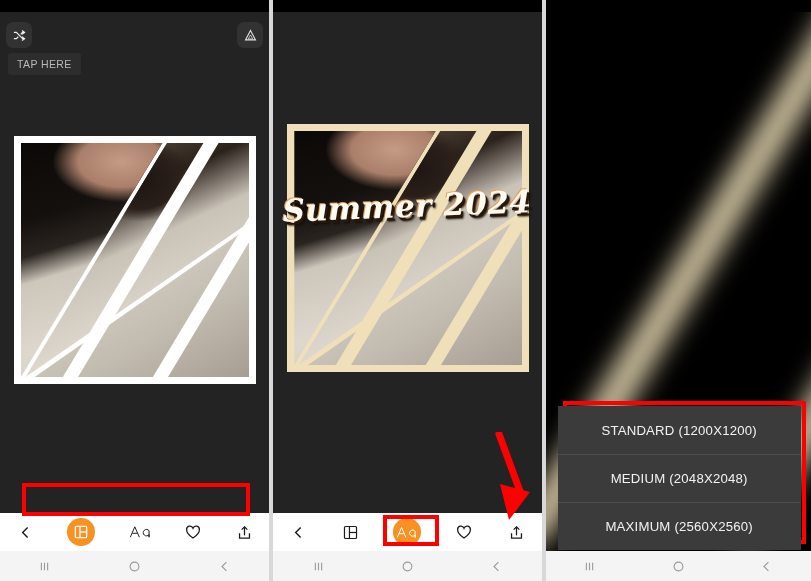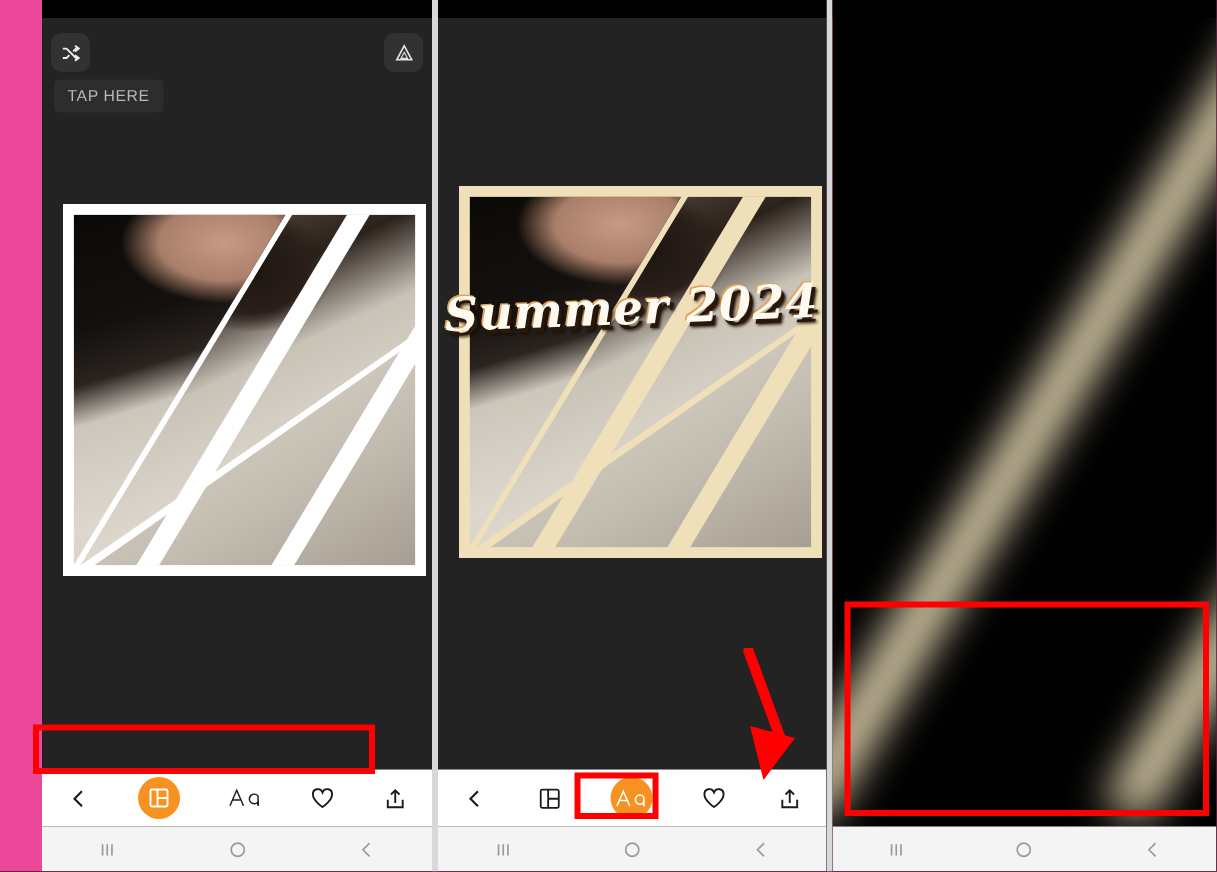--- a/index.html
+++ b/index.html
@@ -5,23 +5,22 @@
   * { box-sizing: border-box; margin: 0; padding: 0; }
   html, body {
     width: 811px; height: 581px;
     background: #000;
     font-family: "Liberation Sans", sans-serif;
     overflow: hidden;
   }
   .stage {
     position: relative;
     width: 811px; height: 581px;
-    background: #ec4899;
+    background: #84cc16;
     display: flex;
-    padding-left: 28px;
   }
 
   
   .panel {
     position: relative;
     height: 581px;
     overflow: hidden;
     background: #000;
   }
   .panel-1 { width: 270px; }
@@ -436,20 +435,25 @@
       <div class="p3-blur">
         <div class="cimg photoA" style="clip-path: polygon(0 0, 62% 0, 0 100%);"></div>
         <div class="cimg photoB" style="clip-path: polygon(64% 0, 100% 0, 100% 34%, 2% 100%);"></div>
         <div class="cimg photoC" style="clip-path: polygon(100% 36%, 100% 100%, 6% 100%);"></div>
         <div class="band" style="background:#efe0b9; left:-110px; top:240px; width:700px; height:26px; transform:rotate(-59deg);"></div>
         <div class="band" style="background:#efe0b9; left:80px; top:240px; width:700px; height:26px; transform:rotate(-59deg);"></div>
       </div>
     </div>
     <div class="p3-status"></div>
 
+    <div class="export-dialog">
+      <div class="export-item">STANDARD (1200X1200)</div>
+      <div class="export-item">MEDIUM (2048X2048)</div>
+      <div class="export-item">MAXIMUM (2560X2560)</div>
+    </div>
 
     <div class="navbar">
       <span class="nav-ico">
         <svg width="15" height="15" viewBox="0 0 24 24" stroke="#9a9a9a" stroke-width="1.8">
           <path d="M7 6 V18"></path>
             <path d="M12 6 V18"></path>
             <path d="M17 6 V18"></path>
           </svg>
       </span>
       <span class="nav-ico">

